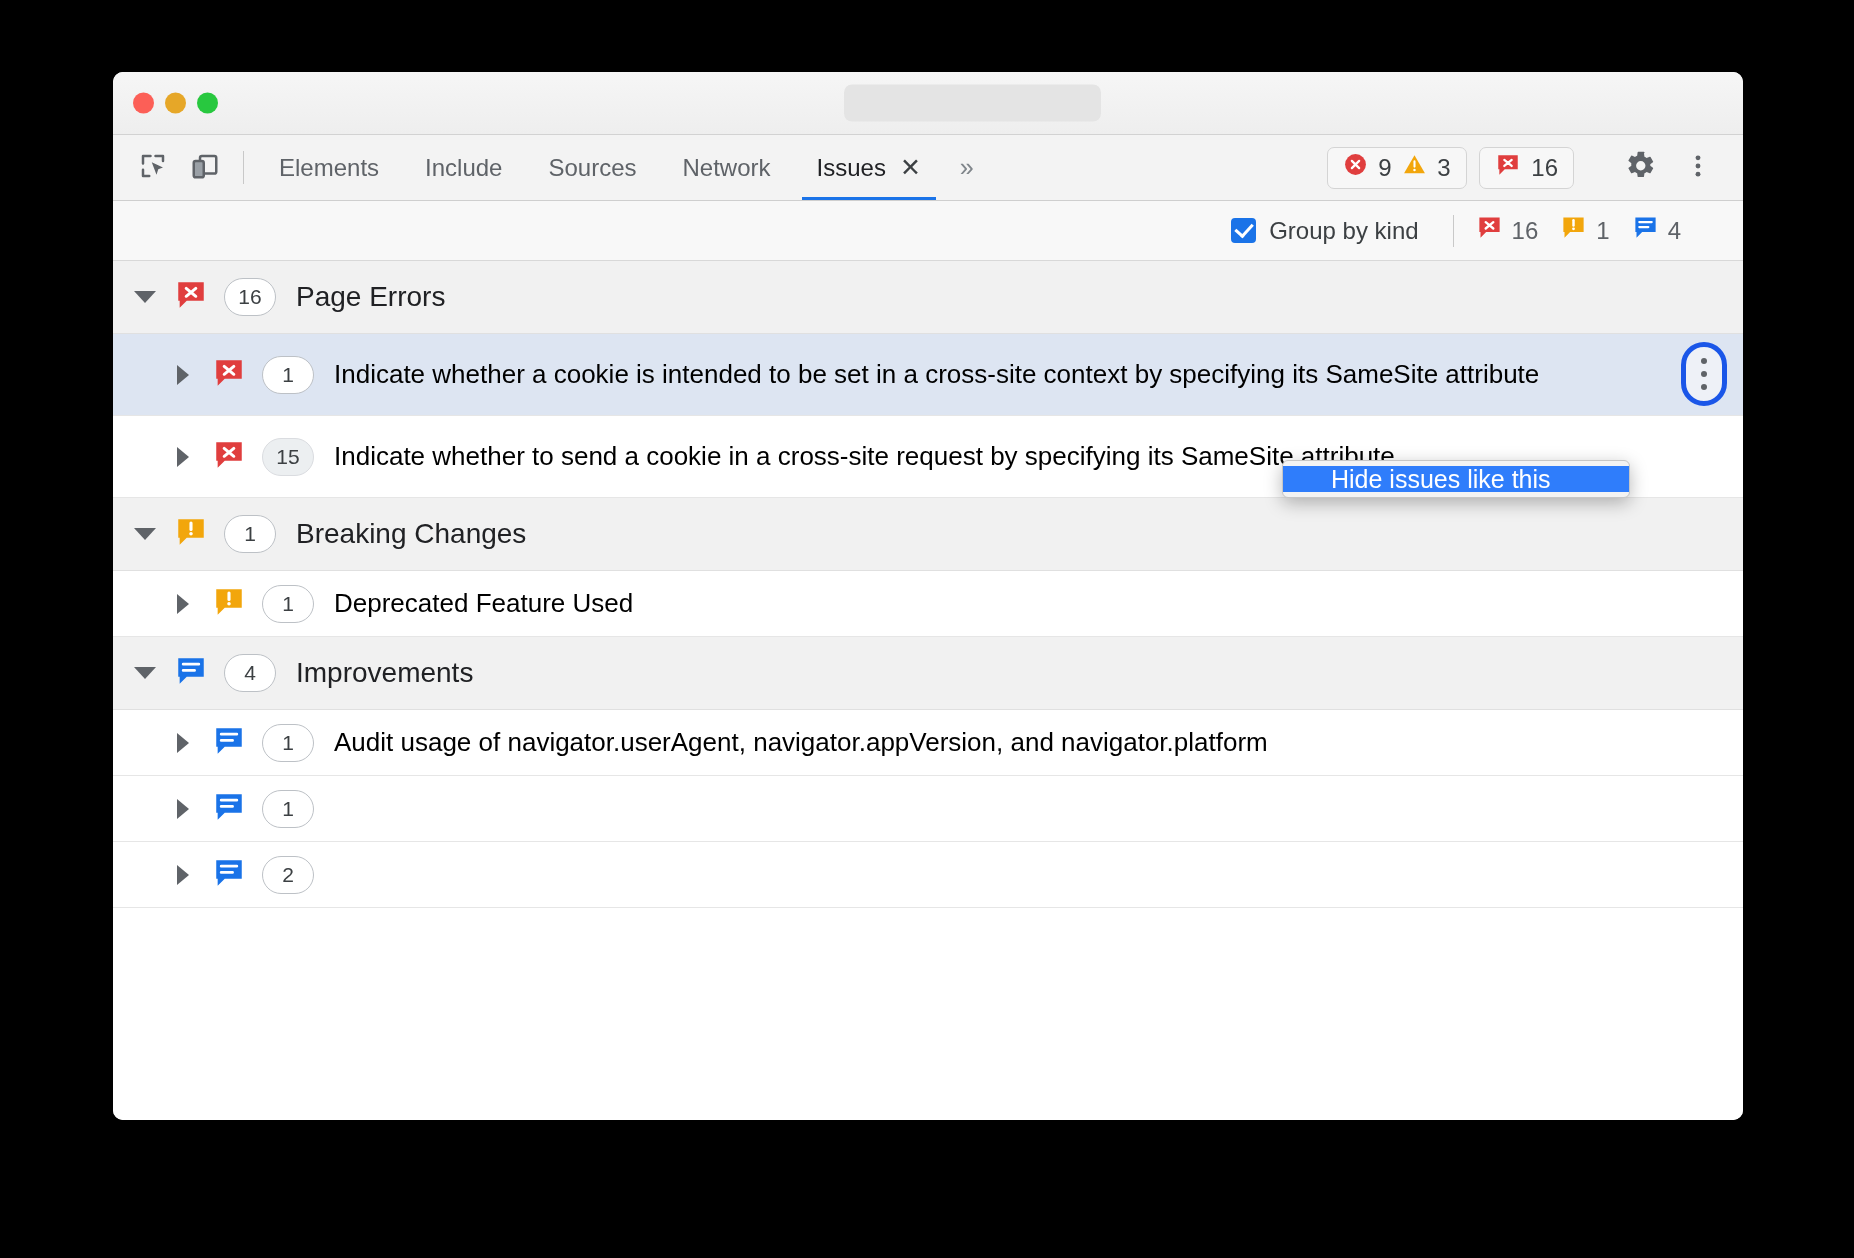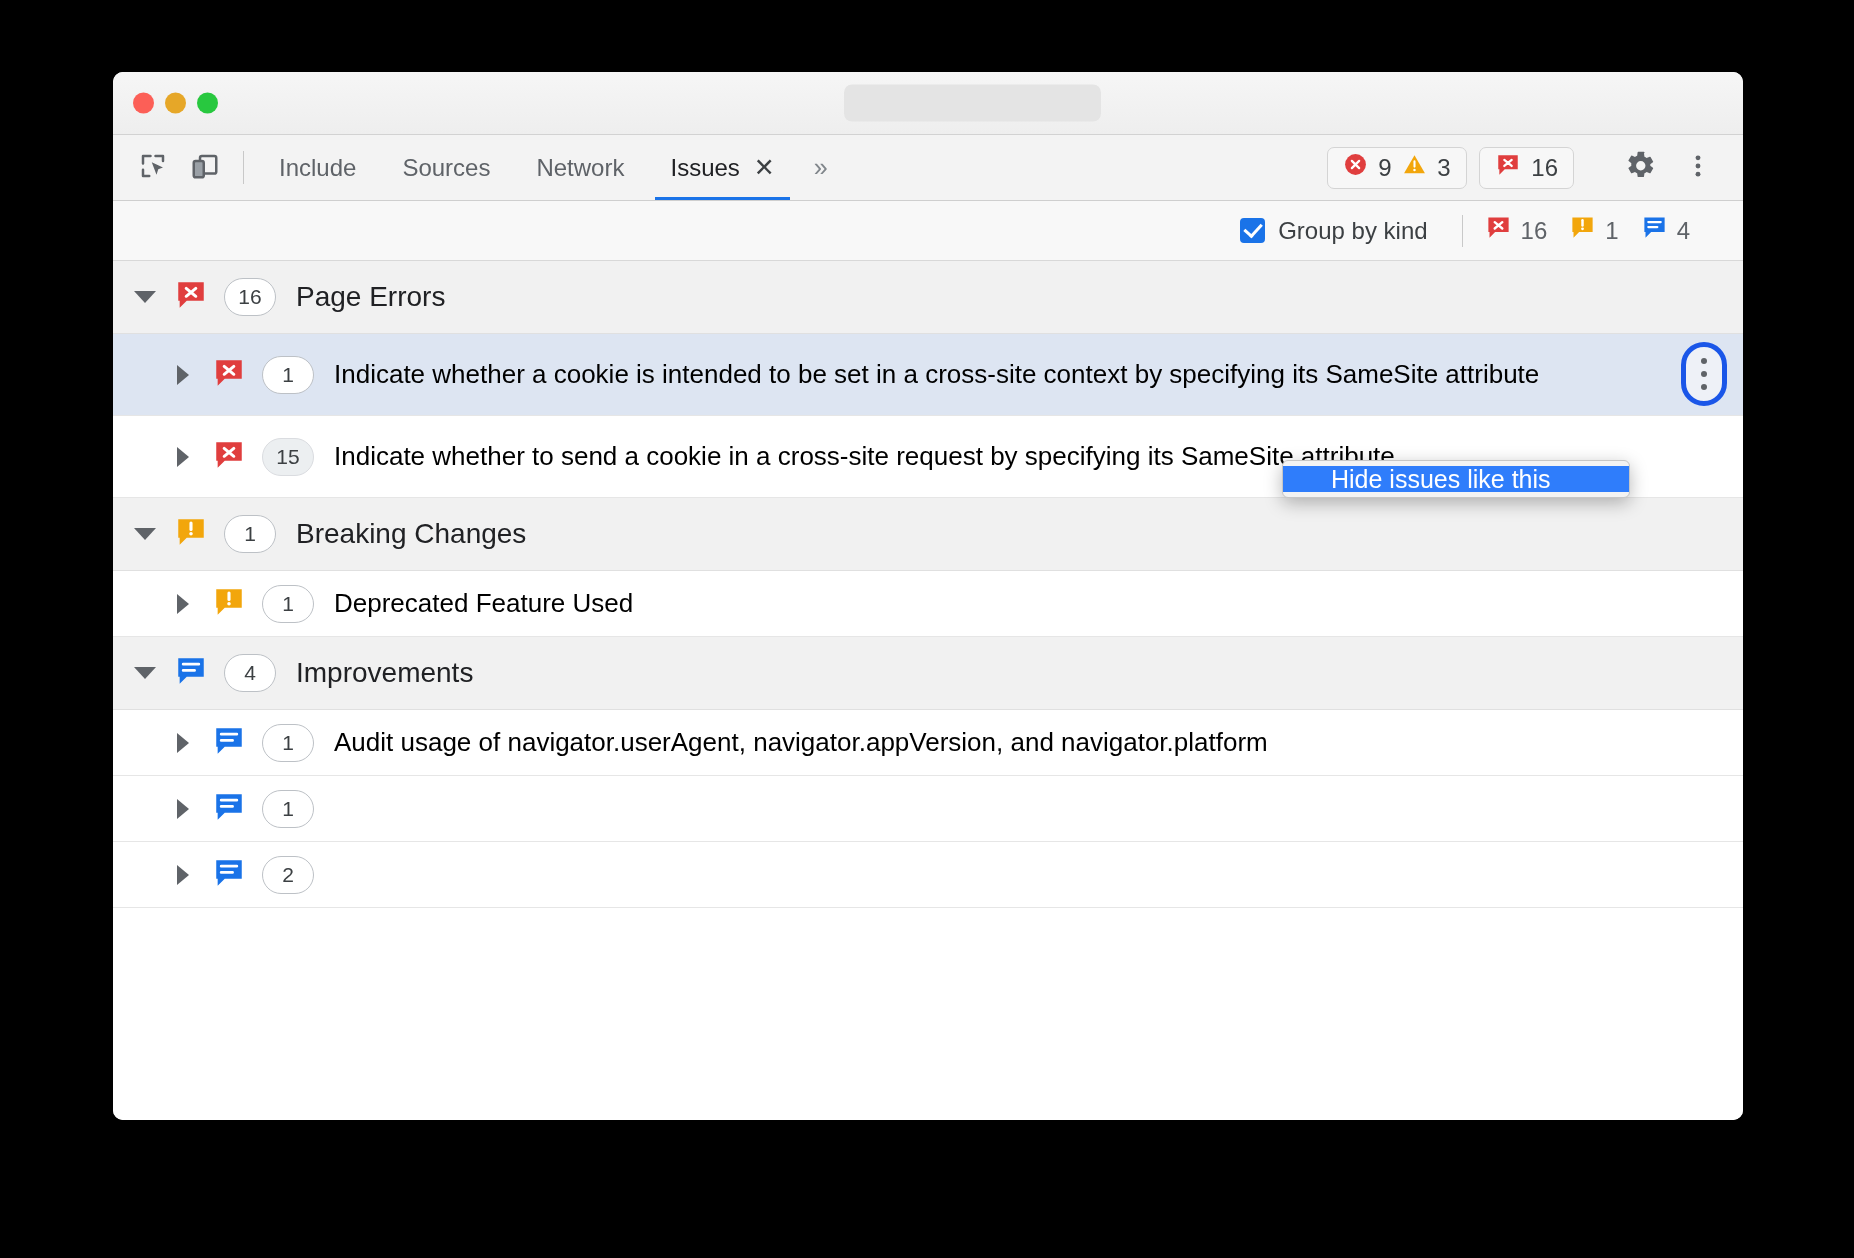--- a/index.html
+++ b/index.html
@@ -143,21 +143,21 @@
 
   
   .filterbar {
     height: 60px;
     flex: 0 0 60px;
     background: #f8f8f8;
     border-bottom: 1px solid #d8d8d8;
     display: flex;
     align-items: center;
     justify-content: flex-end;
-    padding-right: 31px;
+    padding-right: 40px;
     gap: 0;
   }
   .cb-wrap {
     display: flex;
     align-items: center;
     gap: 13px;
     font-size: 24px;
     color: #3c4043;
     margin-right: 30px;
     white-space: nowrap;
@@ -332,20 +332,23 @@
           <rect x="8" y="4" width="13" height="14" rx="1.5" stroke="#5f6368" stroke-width="2" fill="none"></rect>
           <rect x="3" y="8" width="8" height="13" rx="1.5" stroke="#5f6368" stroke-width="2" fill="#9aa0a6"></rect>
         </svg>
       </span>
     </div>
 
     <div class="vdiv"></div>
 
     <div class="tabs">
       <div class="tab">
+        <span>Elements</span>
+      </div>
+      <div class="tab">
         <span>Include</span>
       </div>
       <div class="tab">
         <span>Sources</span>
       </div>
       <div class="tab">
         <span>Network</span>
       </div>
       <div class="tab active">
         <span>Issues</span>

